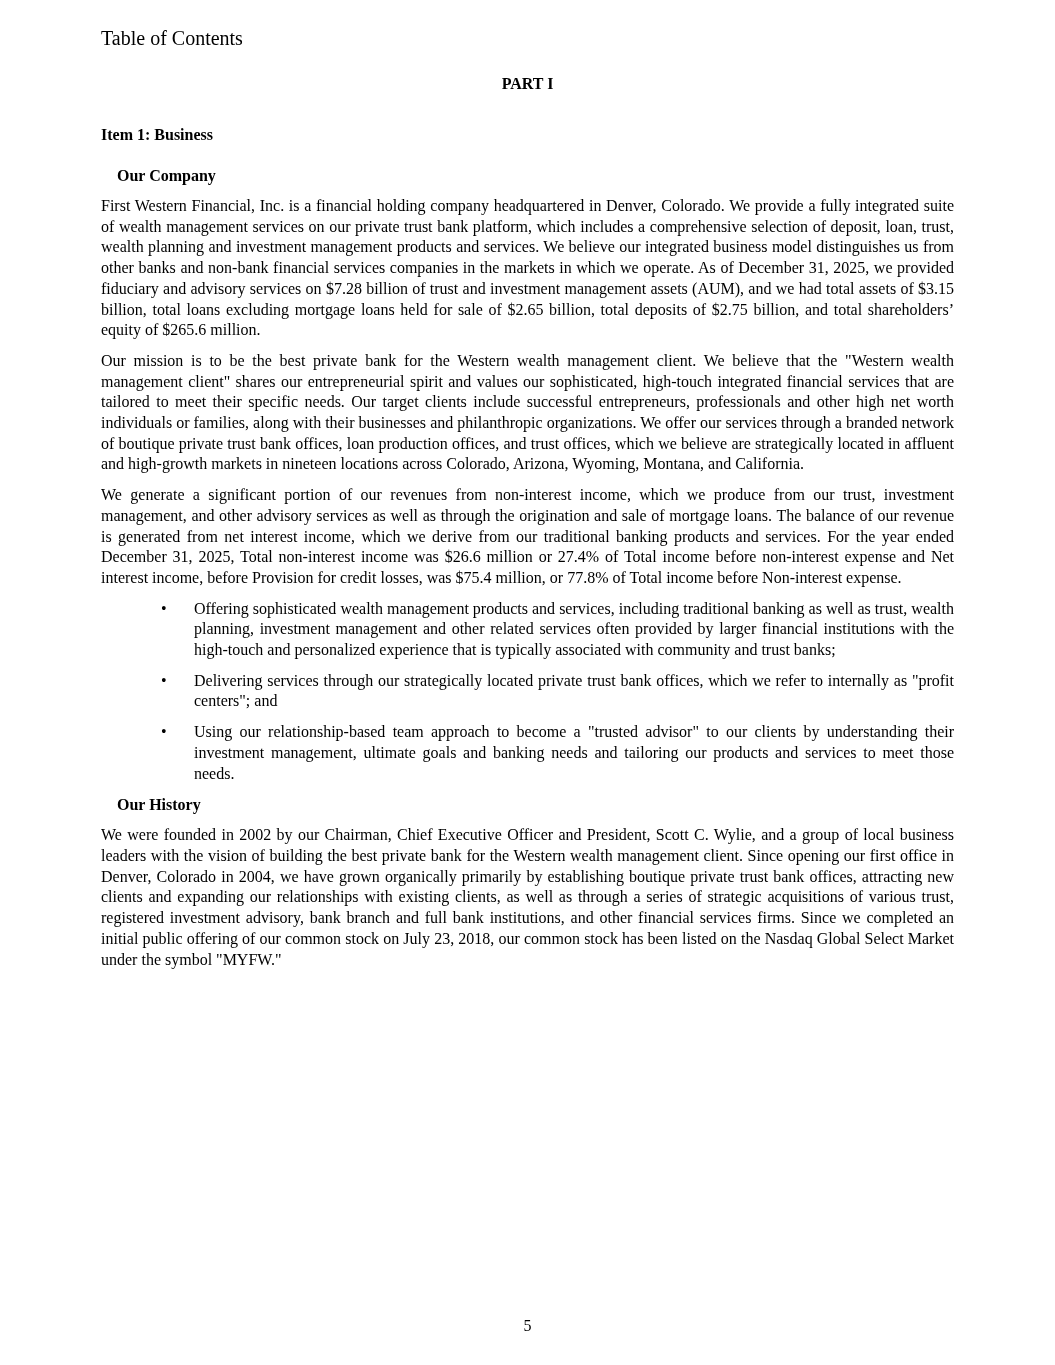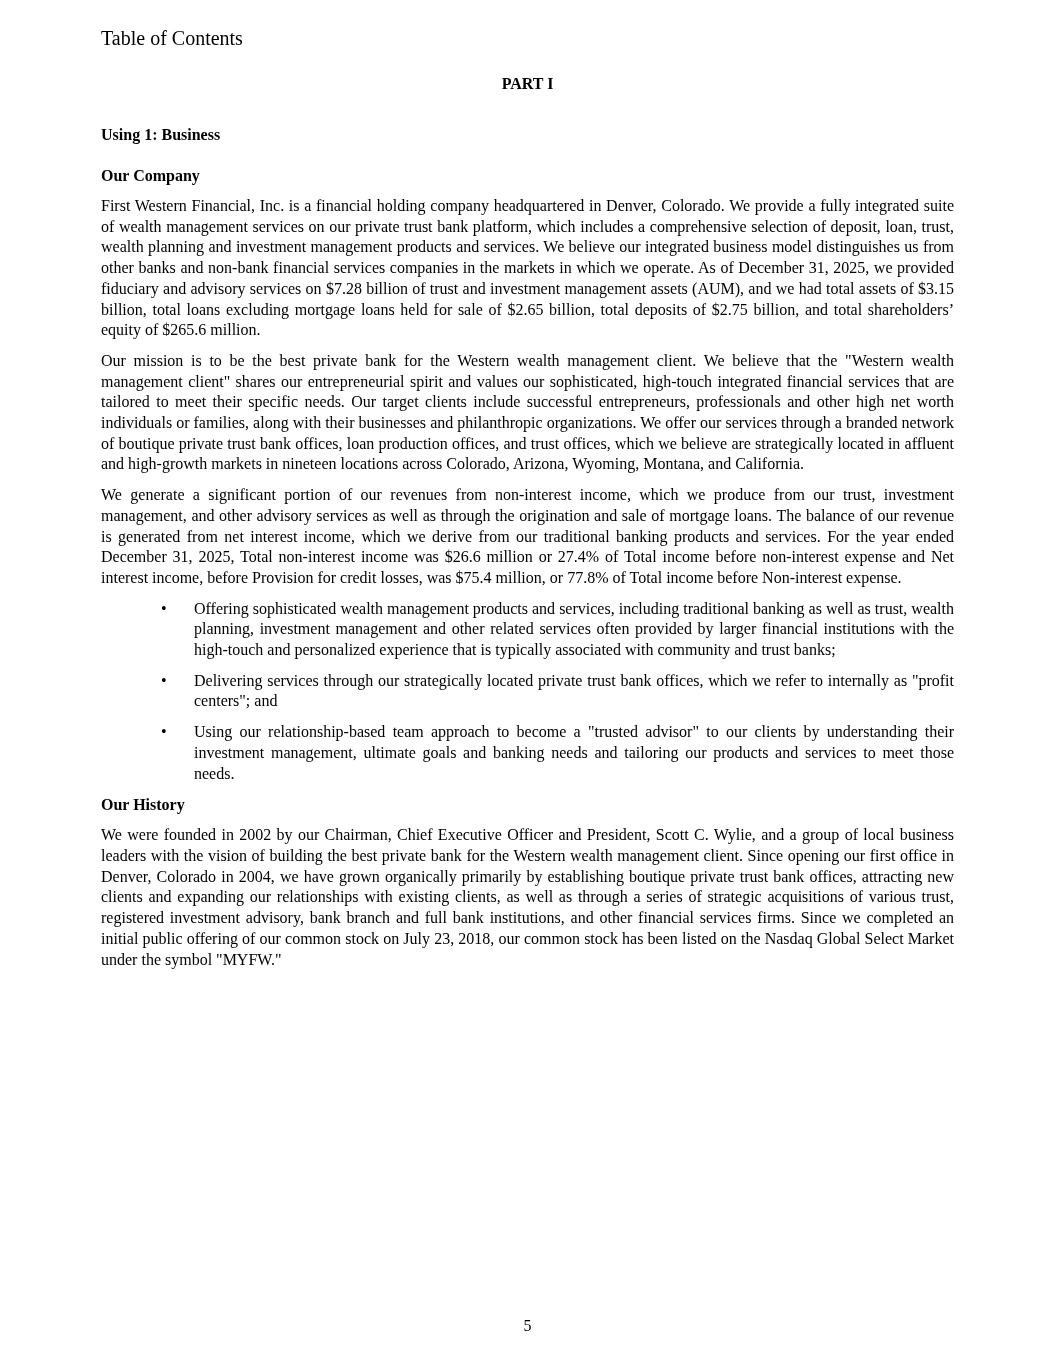--- a/index.html
+++ b/index.html
@@ -38,21 +38,21 @@
       margin: 0 0 30px 0;
       line-height: 21px;
     }
     .item-title {
       font-weight: bold;
       margin: 0 0 20px 0;
       line-height: 21px;
     }
     .section-title {
       font-weight: bold;
-      margin: 0 0 10px 0;
+      margin: 0 0 10px 16px;
       line-height: 21px;
     }
     p.body {
       margin: 0 0 10px 0;
       text-align: justify;
     }
     ul.bullets {
       list-style: none;
       margin: 0 0 10px 0;
       padding: 0;
@@ -80,21 +80,21 @@
       font-size: 16px;
     }
   </style>
 </head>
 <body>
 
 <a class="toc-link">Table of Contents</a>
 
 <div class="page">
   <div class="part-title">PART I</div>
-  <div class="item-title">Using 1: Business</div>
+  <div class="item-title">Item 1: Business</div>
 
   <section>
     <div class="section-title">Our Company</div>
     <p class="body">First Western Financial, Inc. is a financial holding company headquartered in Denver, Colorado. We provide a fully integrated suite of wealth management services on our private trust bank platform, which includes a comprehensive selection of deposit, loan, trust, wealth planning and investment management products and services. We believe our integrated business model distinguishes us from other banks and non-bank financial services companies in the markets in which we operate. As of December 31, 2025, we provided fiduciary and advisory services on $7.28 billion of trust and investment management assets (AUM), and we had total assets of $3.15 billion, total loans excluding mortgage loans held for sale of $2.65 billion, total deposits of $2.75 billion, and total shareholders’ equity of $265.6 million.</p>
     <p class="body">Our mission is to be the best private bank for the Western wealth management client. We believe that the "Western wealth management client" shares our entrepreneurial spirit and values our sophisticated, high-touch integrated financial services that are tailored to meet their specific needs. Our target clients include successful entrepreneurs, professionals and other high net worth individuals or families, along with their businesses and philanthropic organizations. We offer our services through a branded network of boutique private trust bank offices, loan production offices, and trust offices, which we believe are strategically located in affluent and high-growth markets in nineteen locations across Colorado, Arizona, Wyoming, Montana, and California.</p>
     <p class="body">We generate a significant portion of our revenues from non-interest income, which we produce from our trust, investment management, and other advisory services as well as through the origination and sale of mortgage loans. The balance of our revenue is generated from net interest income, which we derive from our traditional banking products and services. For the year ended December 31, 2025, Total non-interest income was $26.6 million or 27.4% of Total income before non-interest expense and Net interest income, before Provision for credit losses, was $75.4 million, or 77.8% of Total income before Non-interest expense.</p>
 
     <ul class="bullets">
       <li>
         <span class="bullet">•</span>

